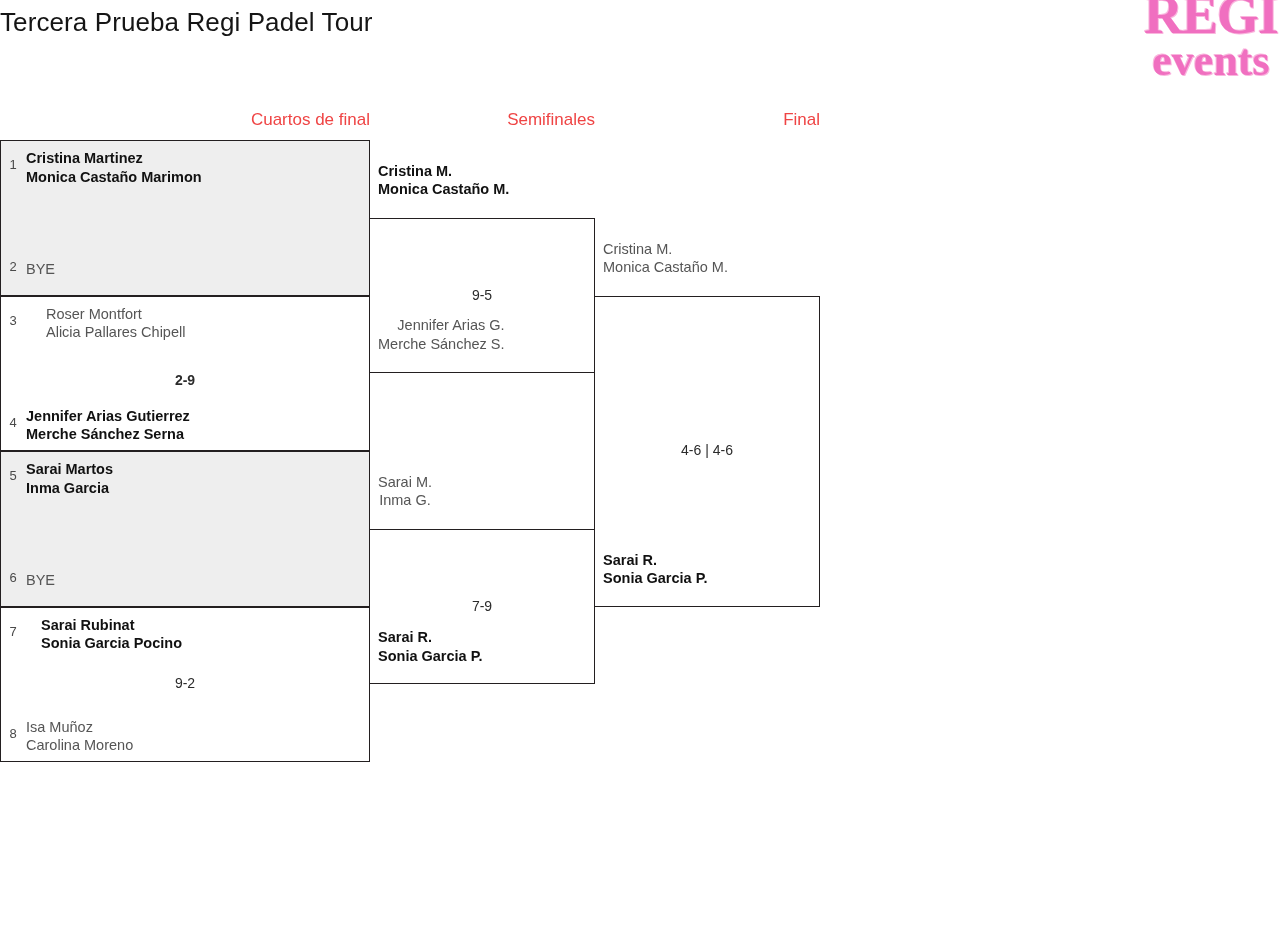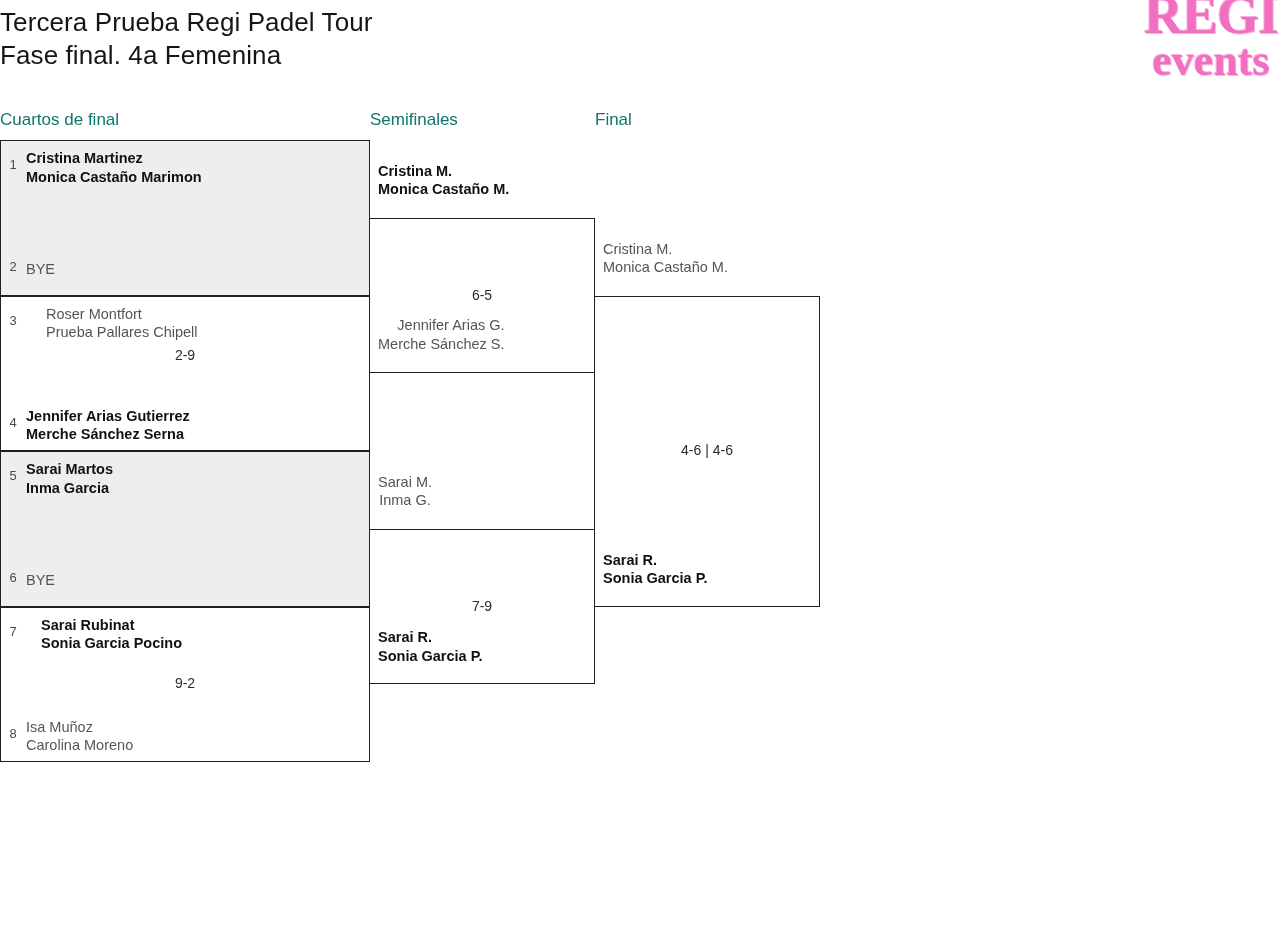--- a/index.html
+++ b/index.html
@@ -56,22 +56,22 @@
     font-weight: 700;
     line-height: 42px;
     display: block;
     text-shadow: 1px 1px 0 #f9b6dd, -1px -1px 0 #f9b6dd;
   }
 
   
   .round-head {
     position: absolute;
     font-size: 17px;
-    color: #0f766e;
-    text-align: left;
+    color: #ef4444;
+    text-align: right;
     white-space: nowrap;
     top: 110px;
   }
   #head-qf   { left: 0px;   width: 370px; }
   #head-sf   { left: 370px; width: 225px; }
   #head-fin  { left: 595px; width: 225px; }
 
   
   #bracket {
     position: absolute;
@@ -113,59 +113,58 @@
     white-space: nowrap;
   }
 </style>
 </head>
 <body>
 
 <div id="page">
 
   <div class="title-block">
     <div class="title-line">Tercera Prueba Regi Padel Tour</div>
-    <div class="title-line">Fase final. 4a Femenina</div>
   </div>
 
   <div class="logo">
     <span class="logo-1">REGI</span>
     <span class="logo-2">events</span>
   </div>
 
   <div class="round-head" id="head-qf">Cuartos de final</div>
   <div class="round-head" id="head-sf">Semifinales</div>
   <div class="round-head" id="head-fin">Final</div>
 
   <div id="bracket">
       <div class="match bye" style="left: 0px; top: 140px; width: 370px; height: 155.5px;"></div>
       <div class="seed" style="left: 2px; top: 157px;">1</div>
       <div class="seed" style="left: 2px; top: 259px;">2</div>
       <div class="team win" style="left: 26px; top: 149px;"><span class="l1">Cristina Martinez</span><span class="l2">Monica Castaño Marimon</span></div>
       <div class="team lose" style="left: 26px; top: 260px;"><span class="l1">BYE</span></div>
       <div class="match nofill" style="left: 0px; top: 295.5px; width: 370px; height: 155.5px;"></div>
       <div class="seed" style="left: 2px; top: 312.5px;">3</div>
       <div class="seed" style="left: 2px; top: 414.5px;">4</div>
-      <div class="team lose" style="left: 26px; top: 304.5px; margin-left: 20px;"><span class="l1">Roser Montfort</span><span class="l2">Prueba Pallares Chipell</span></div>
+      <div class="team lose" style="left: 26px; top: 304.5px; margin-left: 20px;"><span class="l1">Roser Montfort</span><span class="l2">Alicia Pallares Chipell</span></div>
       <div class="team win" style="left: 26px; top: 406.5px;"><span class="l1">Jennifer Arias Gutierrez</span><span class="l2">Merche Sánchez Serna</span></div>
-      <div class="score" style="left: 105px; top: 347px; width: 160px;">2-9</div>
+      <div class="score" style="left: 105px; top: 372px; width: 160px; font-weight: bold;">2-9</div>
       <div class="match bye" style="left: 0px; top: 451px; width: 370px; height: 155.5px;"></div>
       <div class="seed" style="left: 2px; top: 468px;">5</div>
       <div class="seed" style="left: 2px; top: 570px;">6</div>
       <div class="team win" style="left: 26px; top: 460px;"><span class="l1">Sarai Martos</span><span class="l2">Inma Garcia</span></div>
       <div class="team lose" style="left: 26px; top: 571px;"><span class="l1">BYE</span></div>
       <div class="match nofill" style="left: 0px; top: 606.5px; width: 370px; height: 155.5px;"></div>
       <div class="seed" style="left: 2px; top: 623.5px;">7</div>
       <div class="seed" style="left: 2px; top: 725.5px;">8</div>
       <div class="team win" style="left: 26px; top: 615.5px; margin-left: 15px;"><span class="l1">Sarai Rubinat</span><span class="l2">Sonia Garcia Pocino</span></div>
       <div class="team lose" style="left: 26px; top: 717.5px;"><span class="l1">Isa Muñoz</span><span class="l2">Carolina Moreno</span></div>
       <div class="score" style="left: 105px; top: 674.5px; width: 160px; text-align: center;">9-2</div>
       <div class="match nofill" style="left: 369px; top: 217.75px; width: 226px; height: 155.5px;"></div>
       <div class="team win" style="left: 378px; top: 161.75px;"><span class="l1">Cristina M.</span><span class="l2">Monica Castaño M.</span></div>
       <div class="team lose" style="left: 378px; top: 316px; text-align: right;"><span class="l1">Jennifer Arias G.</span><span class="l2">Merche Sánchez S.</span></div>
-      <div class="score" style="left: 402px; top: 286.5px; width: 160px;">6-5</div>
+      <div class="score" style="left: 402px; top: 286.5px; width: 160px;">9-5</div>
       <div class="match nofill" style="left: 369px; top: 528.75px; width: 226px; height: 155.5px;"></div>
       <div class="team lose" style="left: 378px; top: 472.75px; text-align: center;"><span class="l1">Sarai M.</span><span class="l2">Inma G.</span></div>
       <div class="team win" style="left: 378px; top: 628.25px;"><span class="l1">Sarai R.</span><span class="l2">Sonia Garcia P.</span></div>
       <div class="score" style="left: 402px; top: 597.5px; width: 160px;">7-9</div>
       <div class="match nofill" style="left: 594px; top: 295.5px; width: 226px; height: 311px;"></div>
       <div class="team lose" style="left: 603px; top: 239.5px;"><span class="l1">Cristina M.</span><span class="l2">Monica Castaño M.</span></div>
       <div class="team win" style="left: 603px; top: 550.5px;"><span class="l1">Sarai R.</span><span class="l2">Sonia Garcia P.</span></div>
       <div class="score" style="left: 627px; top: 442px; width: 160px;">4-6 | 4-6</div>
     </div>
 

